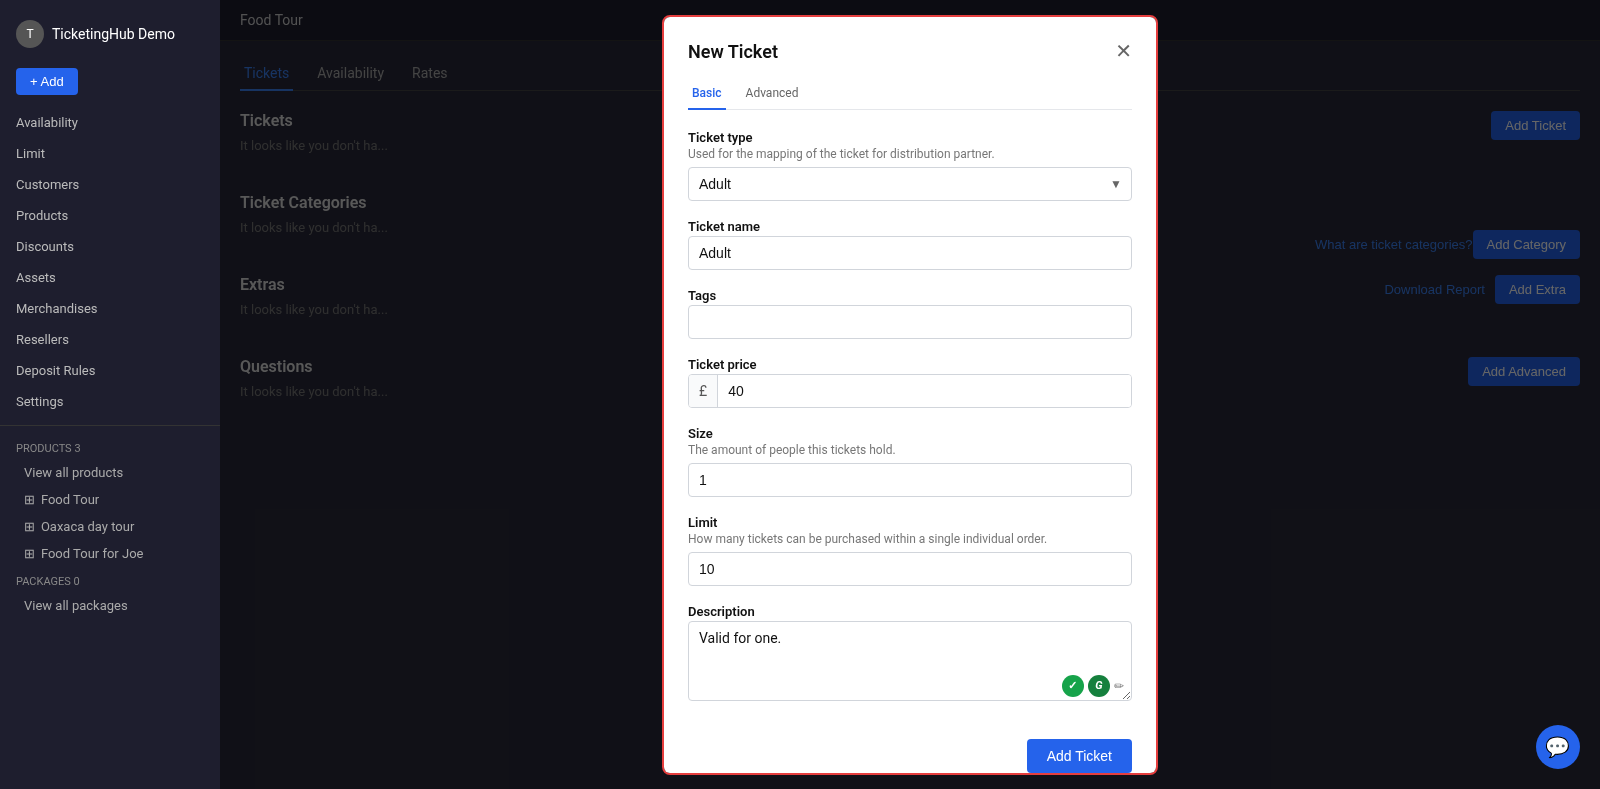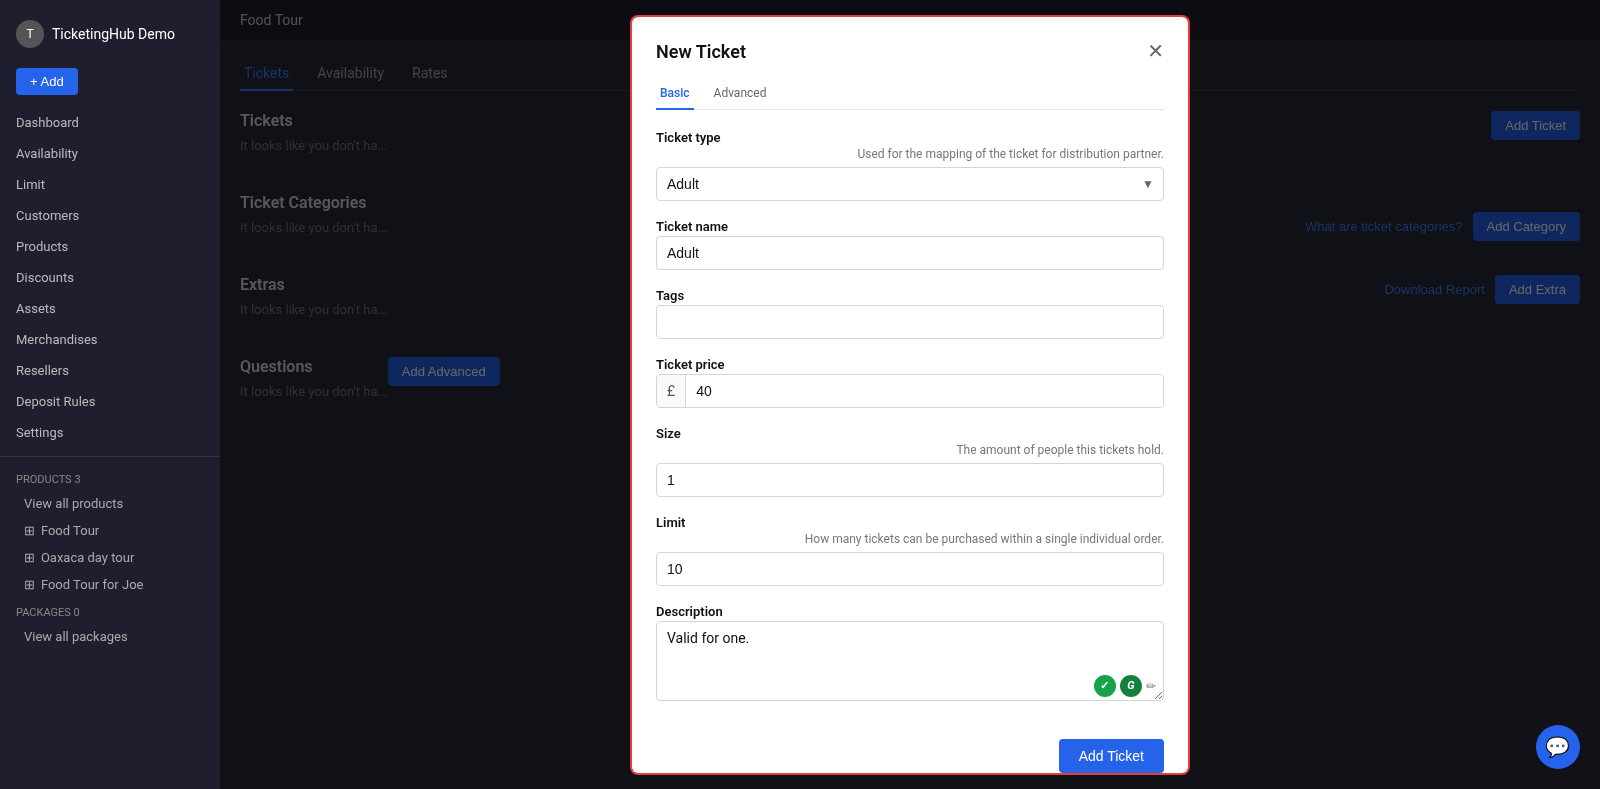--- a/index.html
+++ b/index.html
@@ -139,21 +139,21 @@
       inset: 0;
       background: rgba(0,0,0,0.6);
       display: flex;
       align-items: center;
       justify-content: center;
       z-index: 100;
     }
     .modal {
       background: #fff;
       border-radius: 8px;
-      width: 560px;
+      width: 496px;
       max-height: 760px;
       overflow-y: auto;
       padding: 24px;
       position: relative;
       border: 2px solid #e53e3e;
     }
     .modal-header {
       display: flex;
       justify-content: space-between;
       align-items: center;
@@ -198,21 +198,20 @@
       font-size: 13px;
       font-weight: 600;
       color: #111;
       margin-bottom: 2px;
       display: block;
     }
     .form-hint {
       font-size: 12px;
       color: #777;
       margin-bottom: 6px;
-      text-align: right;
     }
     .form-control {
       width: 100%;
       border: 1px solid #d1d5db;
       border-radius: 4px;
       padding: 8px 10px;
       font-size: 14px;
       color: #111;
       background: #fff;
       outline: none;
@@ -330,21 +329,20 @@
 </head>
 <body>
 
 <div class="sidebar">
   <div class="sidebar-header">
     <div class="avatar">T</div>
     <span>TicketingHub Demo</span>
   </div>
   <button class="add-btn">+ Add</button>
 
-  <div class="sidebar-item">Dashboard</div>
   <div class="sidebar-item">Availability</div>
   <div class="sidebar-item">Limit</div>
   <div class="sidebar-item">Customers</div>
   <div class="sidebar-item">Products</div>
   <div class="sidebar-item">Discounts</div>
   <div class="sidebar-item">Assets</div>
   <div class="sidebar-item">Merchandises</div>
   <div class="sidebar-item">Resellers</div>
   <div class="sidebar-item">Deposit Rules</div>
   <div class="sidebar-item">Settings</div>
@@ -388,43 +386,43 @@
     <div style="display:flex; justify-content:space-between; align-items:flex-start; margin-bottom:16px;">
       <div>
         <div class="section-title">Tickets</div>
         <div class="section-placeholder">It looks like you don't ha...</div>
       </div>
       <div>
         <button class="btn-primary">Add Ticket</button>
       </div>
     </div>
 
-    <div style="display:flex; justify-content:space-between; align-items:center; margin-bottom:16px;">
+    <div style="display:flex; justify-content:space-between; align-items:flex-end; margin-bottom:16px;">
       <div>
         <div class="section-title">Ticket Categories</div>
         <div class="section-placeholder">It looks like you don't ha...</div>
       </div>
-      <div style="display:flex; gap:10px; align-items:center;">
+      <div style="display:flex; align-items:center;">
         <button class="btn-link">What are ticket categories?</button>
         <button class="btn-primary">Add Category</button>
       </div>
     </div>
 
     <div style="display:flex; justify-content:space-between; align-items:flex-start; margin-bottom:16px;">
       <div>
         <div class="section-title">Extras</div>
         <div class="section-placeholder">It looks like you don't ha...</div>
       </div>
       <div style="display:flex; gap:10px; align-items:center;">
         <button class="btn-link">Download Report</button>
         <button class="btn-primary">Add Extra</button>
       </div>
     </div>
 
-    <div style="display:flex; justify-content:flex-start; align-items:flex-start; margin-bottom:16px;">
+    <div style="display:flex; justify-content:space-between; align-items:flex-start; margin-bottom:16px;">
       <div>
         <div class="section-title">Questions</div>
         <div class="section-placeholder">It looks like you don't ha...</div>
       </div>
       <div>
         <button class="btn-primary">Add Advanced</button>
       </div>
     </div>
   </div>
 

